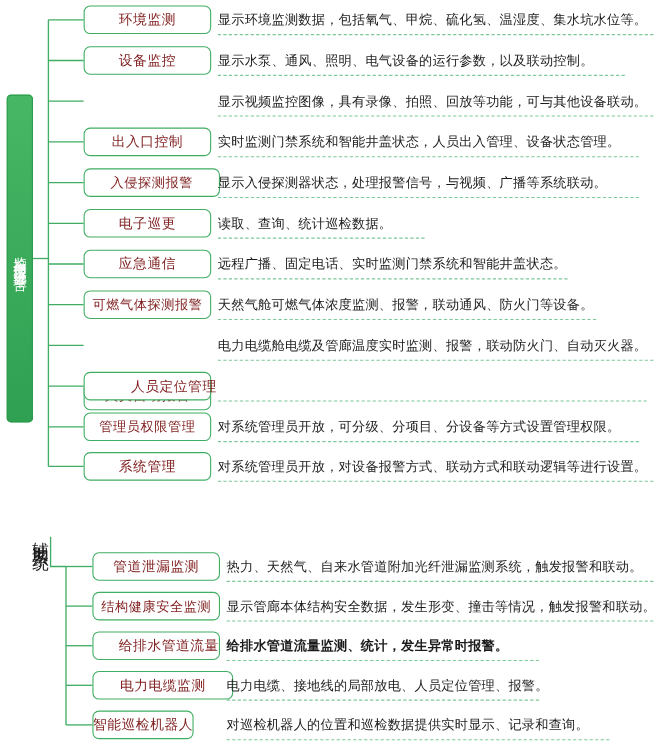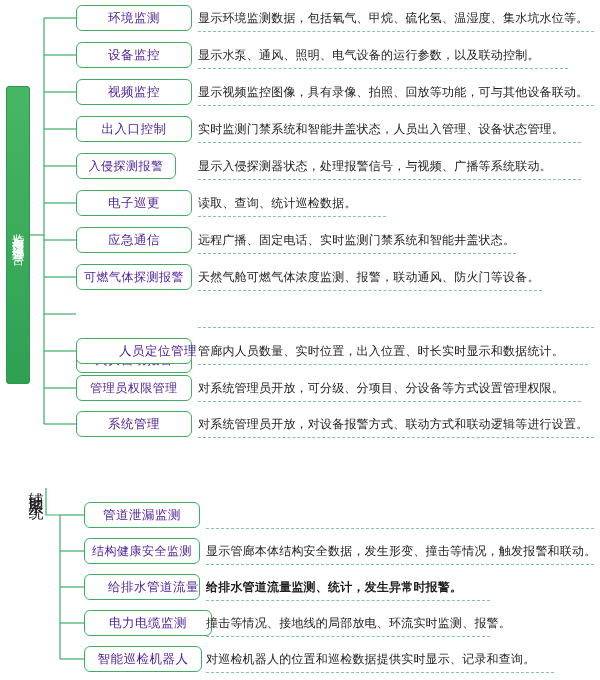--- a/index.html
+++ b/index.html
@@ -65,21 +65,21 @@
     pointer-events: none;
   }
 
   
   .node {
     position: absolute;
     box-sizing: border-box;
     border: 1px solid #3fae63;
     border-radius: 6px;
     background: #ffffff;
-    color: #4c1d95;
+    color: #7f1d1d;
     font-size: 12.5px;
     display: flex;
     align-items: center;
     justify-content: center;
     white-space: nowrap;
     letter-spacing: 0.5px;
   }
   .node.small {
     font-size: 12px;
   }
@@ -138,71 +138,71 @@
   <div class="vlabel vlabel-aux">辅助系统</div>
 
   <div class="node" style="left:76px; top:5px; width:116px; height:26px;">环境监测</div>
   <div class="desc" style="left:198px; top:5px; height:26px;text-align:right;">显示环境监测数据，包括氧气、甲烷、硫化氢、温湿度、集水坑水位等。</div>
   <div class="desc-underline" style="left:198px; top:31px; width:396px;"></div>
 
   <div class="node" style="left:76px; top:42px; width:116px; height:26px;">设备监控</div>
   <div class="desc" style="left:198px; top:42px; height:26px;">显示水泵、通风、照明、电气设备的运行参数，以及联动控制。</div>
   <div class="desc-underline" style="left:198px; top:68px; width:370px;"></div>
 
-  <div class="node" style="left:76px; top:79px; width:116px; height:26px;">视频监控</div>
   <div class="desc" style="left:198px; top:79px; height:26px;">显示视频监控图像，具有录像、拍照、回放等功能，可与其他设备联动。</div>
   <div class="desc-underline" style="left:198px; top:105px; width:396px;"></div>
 
   <div class="node" style="left:76px; top:116px; width:116px; height:26px;">出入口控制</div>
   <div class="desc" style="left:198px; top:116px; height:26px;">实时监测门禁系统和智能井盖状态，人员出入管理、设备状态管理。</div>
   <div class="desc-underline" style="left:198px; top:142px; width:383px;"></div>
 
-  <div class="node small" style="left:76px; top:153px; width:100px; height:26px;">入侵探测报警</div>
+  <div class="node small" style="left:76px; top:153px; width:124px; height:26px;">入侵探测报警</div>
   <div class="desc" style="left:198px; top:153px; height:26px;text-align:center;">显示入侵探测器状态，处理报警信号，与视频、广播等系统联动。</div>
   <div class="desc-underline" style="left:198px; top:179px; width:383px;"></div>
 
   <div class="node" style="left:76px; top:190px; width:116px; height:26px;">电子巡更</div>
   <div class="desc" style="left:198px; top:190px; height:26px;">读取、查询、统计巡检数据。</div>
   <div class="desc-underline" style="left:198px; top:216px; width:188px;"></div>
 
   <div class="node" style="left:76px; top:227px; width:116px; height:26px;">应急通信</div>
   <div class="desc" style="left:198px; top:227px; height:26px;">远程广播、固定电话、实时监测门禁系统和智能井盖状态。</div>
   <div class="desc-underline" style="left:198px; top:253px; width:318px;"></div>
 
   <div class="node small" style="left:76px; top:264px; width:116px; height:26px;">可燃气体探测报警</div>
   <div class="desc" style="left:198px; top:264px; height:26px;">天然气舱可燃气体浓度监测、报警，联动通风、防火门等设备。</div>
   <div class="desc-underline" style="left:198px; top:290px; width:344px;"></div>
 
   <div class="node" style="left:76px; top:301px; width:116px; height:26px;margin-top:46px;">火灾自动报警</div>
+  <div class="desc" style="left:198px; top:301px; height:26px;">电力电缆舱电缆及管廊温度实时监测、报警，联动防火门、自动灭火器。</div>
   <div class="desc-underline" style="left:198px; top:327px; width:396px;"></div>
 
   <div class="node" style="left:76px; top:338px; width:116px; height:26px;padding-left:48px;">人员定位管理</div>
-  <div class="desc" style="left:198px; top:338px; height:26px;">管廊内人员数量、实时位置，出入位置、时长实时显示和数据统计。</div>
   <div class="desc-underline" style="left:198px; top:364px; width:390px;"></div>
 
   <div class="node small" style="left:76px; top:375px; width:116px; height:26px;">管理员权限管理</div>
   <div class="desc" style="left:198px; top:375px; height:26px;">对系统管理员开放，可分级、分项目、分设备等方式设置管理权限。</div>
   <div class="desc-underline" style="left:198px; top:401px; width:383px;"></div>
 
   <div class="node" style="left:76px; top:411px; width:116px; height:26px;">系统管理</div>
   <div class="desc" style="left:198px; top:411px; height:26px;">对系统管理员开放，对设备报警方式、联动方式和联动逻辑等进行设置。</div>
   <div class="desc-underline" style="left:198px; top:437px; width:396px;"></div>
 
   <div class="node" style="left:84px; top:502px; width:116px; height:26px;">管道泄漏监测</div>
+  <div class="desc" style="left:206px; top:502px; height:26px;">热力、天然气、自来水管道附加光纤泄漏监测系统，触发报警和联动。</div>
   <div class="desc-underline" style="left:206px; top:528px; width:388px;"></div>
 
   <div class="node small" style="left:84px; top:538px; width:116px; height:26px;">结构健康安全监测</div>
   <div class="desc" style="left:206px; top:538px; height:26px;">显示管廊本体结构安全数据，发生形变、撞击等情况，触发报警和联动。</div>
   <div class="desc-underline" style="left:206px; top:564px; width:388px;"></div>
 
   <div class="node" style="left:84px; top:574px; width:116px; height:26px;padding-left:23px;">给排水管道流量</div>
   <div class="desc" style="left:206px; top:574px; height:26px;font-weight:bold;">给排水管道流量监测、统计，发生异常时报警。</div>
   <div class="desc-underline" style="left:206px; top:600px; width:284px;"></div>
 
   <div class="node" style="left:84px; top:610px; width:128px; height:26px;">电力电缆监测</div>
-  <div class="desc" style="left:206px; top:610px; height:26px;">撞击等情况、接地线的局部放电、环流实时监测、报警。</div>
+  <div class="desc" style="left:206px; top:610px; height:26px;">电力电缆、接地线的局部放电、人员定位管理、报警。</div>
   <div class="desc-underline" style="left:206px; top:636px; width:284px;"></div>
 
-  <div class="node" style="left:84px; top:646px; width:118px; height:26px;">智能巡检机器人</div>
+  <div class="node" style="left:84px; top:646px; width:92px; height:26px;">智能巡检机器人</div>
   <div class="desc" style="left:206px; top:646px; height:26px;">对巡检机器人的位置和巡检数据提供实时显示、记录和查询。</div>
   <div class="desc-underline" style="left:206px; top:672px; width:348px;"></div>
 
 </div>
 
 </body></html>

